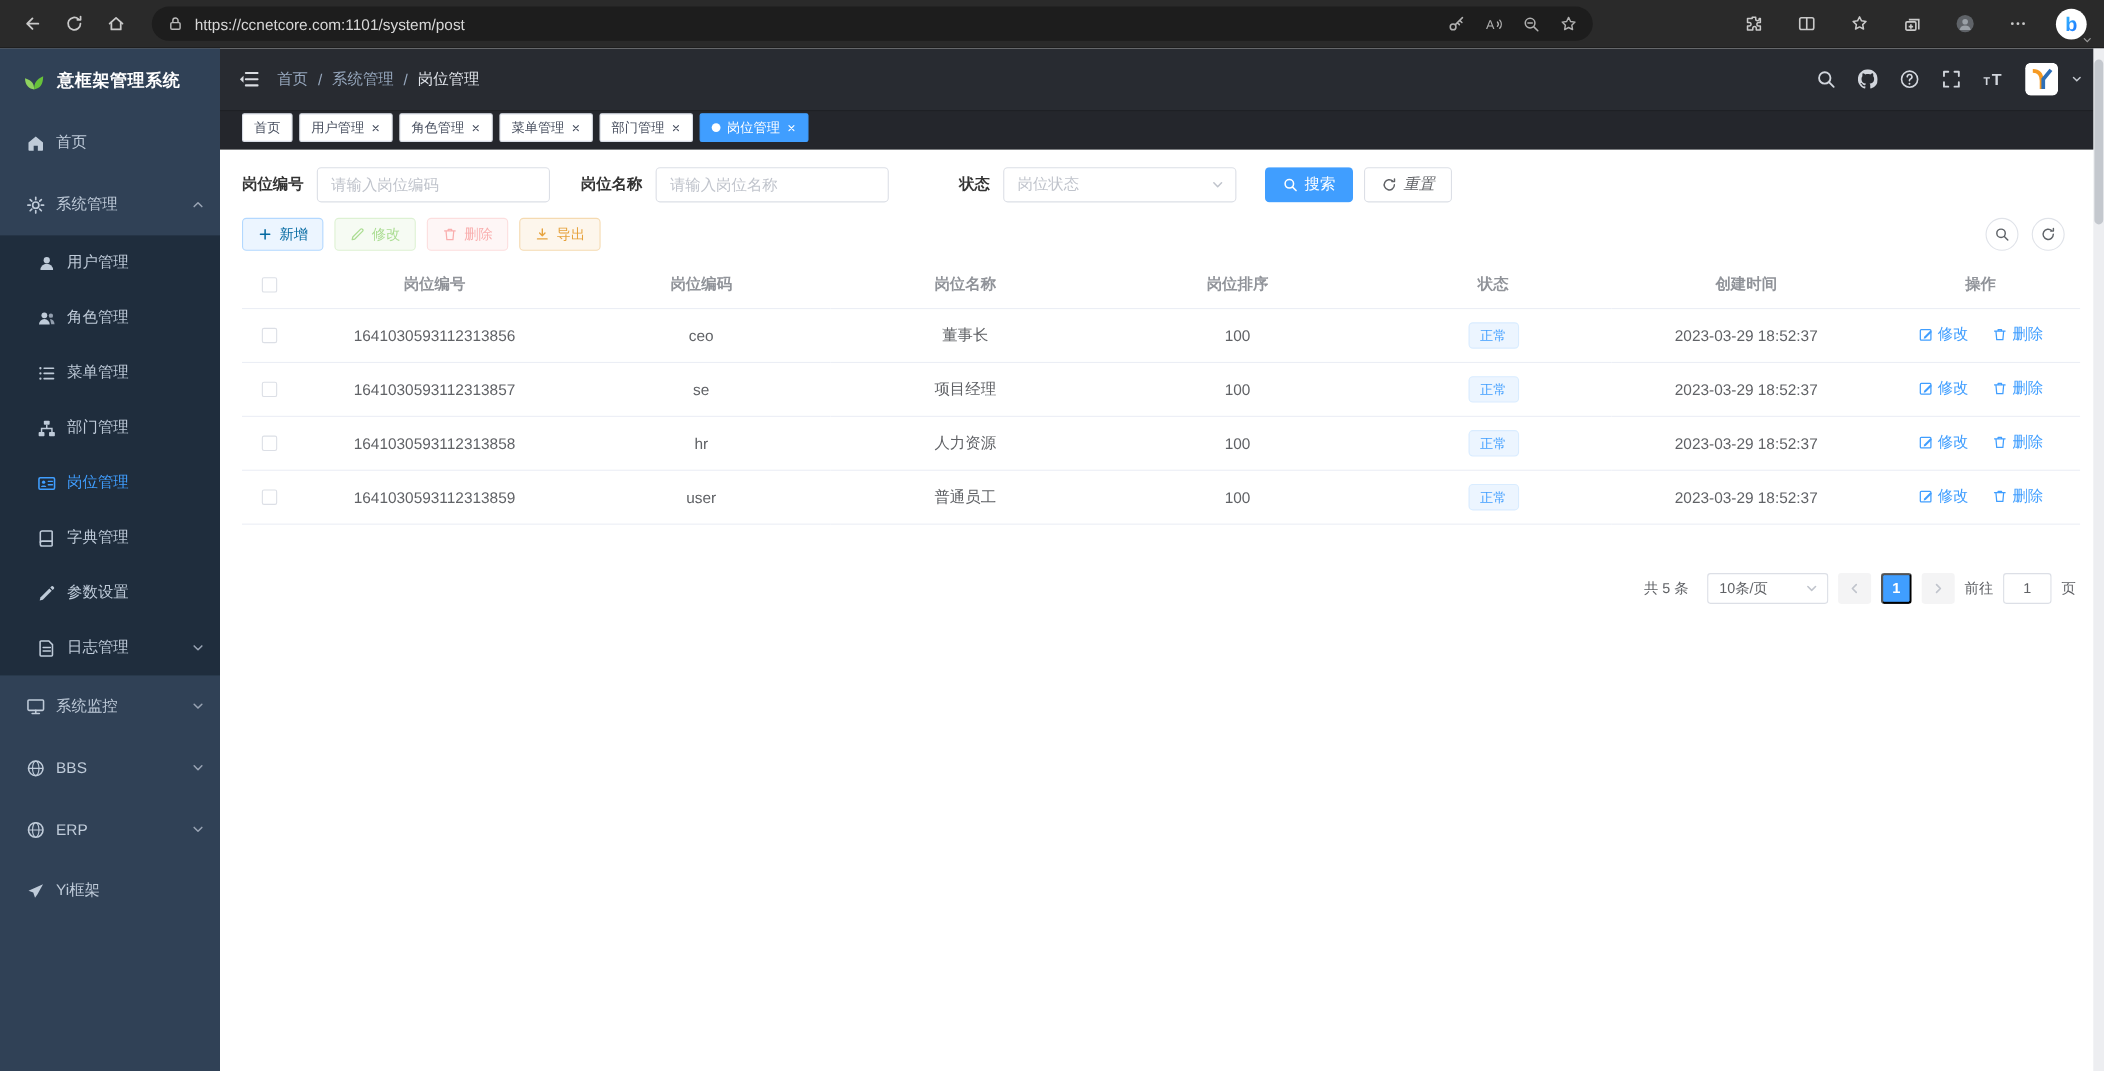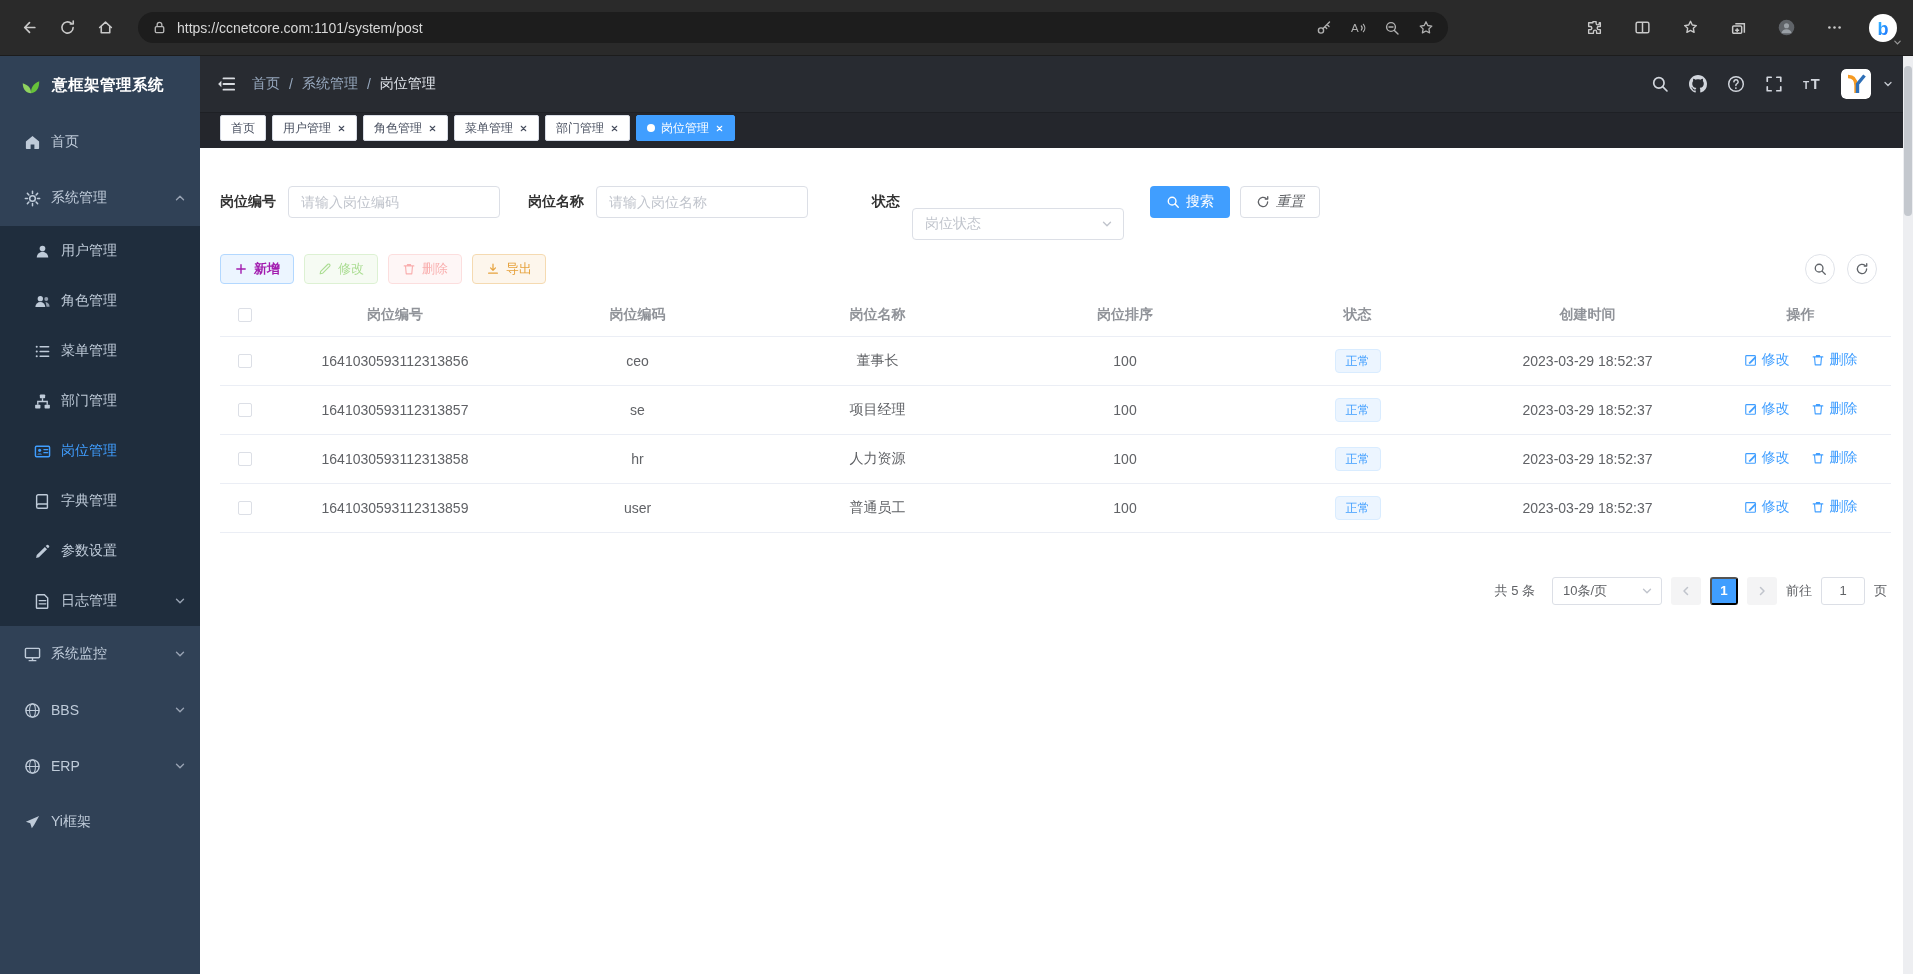--- a/index.html
+++ b/index.html
@@ -1,21 +1,21 @@
 <!DOCTYPE html>
 <html><head>
 <meta charset="utf-8">
 <style>
   * { box-sizing: border-box; margin: 0; padding: 0; }
   html,body { width:1913px; height:974px; overflow:hidden; }
   body { font-family:"Liberation Sans","DejaVu Sans",sans-serif; background:#fff; font-size:14px; }
   svg { display:block; }
 
   
-  .chrome { height:56px; background:#2a2a2a; border-bottom:1px solid #1c1c1c; display:flex; align-items:center; padding:0 10px; }
+  .chrome { height:44px; background:#2a2a2a; border-bottom:1px solid #1c1c1c; display:flex; align-items:center; padding:0 10px; }
   .chrome-btn { width:38px; height:34px; border-radius:6px; display:flex; align-items:center; justify-content:center; color:#c9c9c9; flex:0 0 auto; cursor:pointer; }
   .chrome-btn svg { width:17px; height:17px; }
   .addressbar { flex:1; max-width:1310px; height:31px; background:#1d1d1d; border-radius:16px; margin:0 10px 0 14px; display:flex; align-items:center; padding:0 14px; color:#b9b9b9; }
   .addressbar .url { margin-left:10px; font-size:14px; color:#d8d8d8; white-space:nowrap; overflow:hidden; }
   .abar-actions { margin-left:auto; display:flex; align-items:center; gap:18px; color:#b0b0b0; }
   .abar-actions svg { width:16px; height:16px; }
   .chrome-right { margin-left:auto; display:flex; align-items:center; gap:10px; }
   .avatar-chrome { width:26px; height:26px; }
   .bing-wrap { position:relative; width:40px; height:38px; display:flex; align-items:center; justify-content:center; }
   .bing-caret { position:absolute; right:1px; bottom:0; color:#9a9a9a; }
@@ -60,30 +60,30 @@
   .tab .tclose svg { width:9px; height:9px; }
 
   
   .content { flex:1; padding:16px 22px 0 20px; position:relative; overflow:hidden; }
 
   .filter-row { display:flex; align-items:center; margin-bottom:14px; }
   .fgrp { display:flex; align-items:center; }
   .f-label { font-weight:bold; color:#333; margin-right:12px; white-space:nowrap; }
   .f-input { width:212px; height:32px; border:1px solid #dcdfe6; border-radius:4px; padding:0 12px; font-size:14px; color:#606266; font-family:inherit; outline:none; background:#fff; }
   .f-input::placeholder { color:#c0c4cc; }
-  .f-select { width:212px; height:32px; border:1px solid #dcdfe6; border-radius:4px; display:flex; align-items:center; justify-content:space-between; padding:0 10px 0 12px; color:#c0c4cc; cursor:pointer; background:#fff;margin-top:44px; }
+  .f-select { width:212px; height:32px; border:1px solid #dcdfe6; border-radius:4px; display:flex; align-items:center; justify-content:space-between; padding:0 10px 0 12px; color:#c0c4cc; cursor:pointer; background:#fff; }
   .gap1 { margin-right:28px; } .gap2 { margin-right:64px; }
   .btn { height:32px; display:inline-flex; align-items:center; gap:6px; padding:0 15px; border-radius:4px; border:1px solid transparent; font-size:14px; cursor:pointer; font-family:inherit; }
   .btn svg { width:14px; height:14px; }
   .btn-primary { background:#409eff; color:#fff; margin-left:26px; }
   .btn-default { background:#fff; border-color:#dcdfe6; color:#606266; margin-left:10px;font-style:italic; }
 
   .toolbar-row { display:flex; align-items:center; gap:10px; margin-bottom:10px; }
   .btn-sm { height:30px; padding:0 13px; font-size:13px; }
-  .btn-plain-primary { color:#a21caf; background:#ecf5ff; border-color:#b3d8ff;font-weight:bold; }
+  .btn-plain-primary { color:#0369a1; background:#ecf5ff; border-color:#b3d8ff; }
   .btn-plain-success { color:#67c23a; background:#f0f9eb; border-color:#c2e7b0; opacity:.55; cursor:not-allowed; }
   .btn-plain-danger { color:#f56c6c; background:#fef0f0; border-color:#fbc4c4; opacity:.55; cursor:not-allowed; }
   .btn-plain-warning { color:#e6a23c; background:#fdf6ec; border-color:#f5dab1; }
   .tool-right { margin-left:auto; display:flex; align-items:center; gap:12px; padding-right:14px; }
   .circle-btn { width:30px; height:30px; border-radius:50%; border:1px solid #e0e3e9; background:#fff; display:flex; align-items:center; justify-content:center; color:#5f6368; cursor:pointer; }
   .circle-btn svg { width:14px; height:14px; }
 
   table.grid { width:100%; border-collapse:collapse; table-layout:fixed; }
   .grid th { height:42px; color:#909399; font-weight:bold; font-size:14px; border-bottom:1px solid #ebeef5; text-align:center; }
   .grid td { height:49px; color:#606266; font-size:14px; border-bottom:1px solid #ebeef5; text-align:center; white-space:nowrap; }

